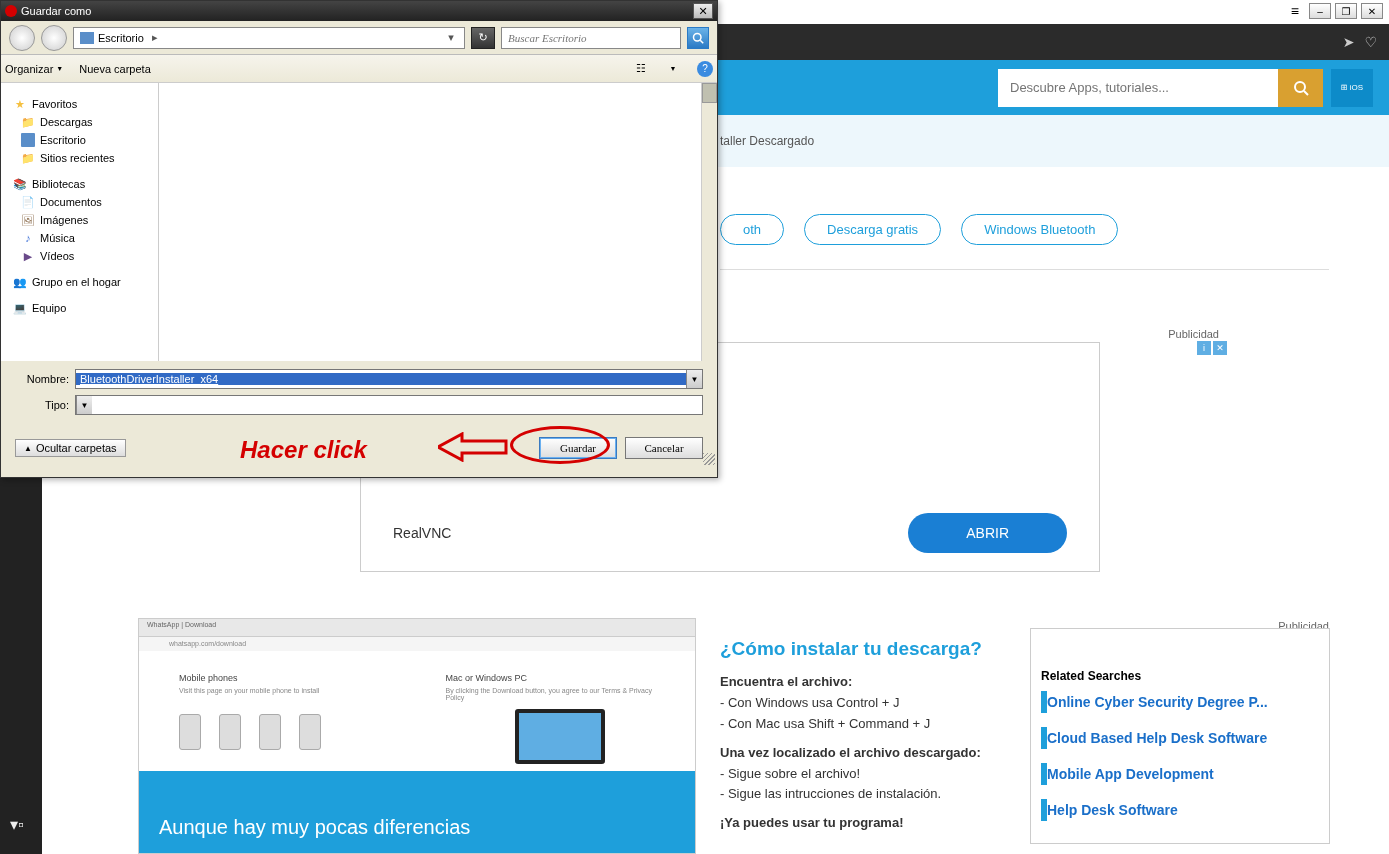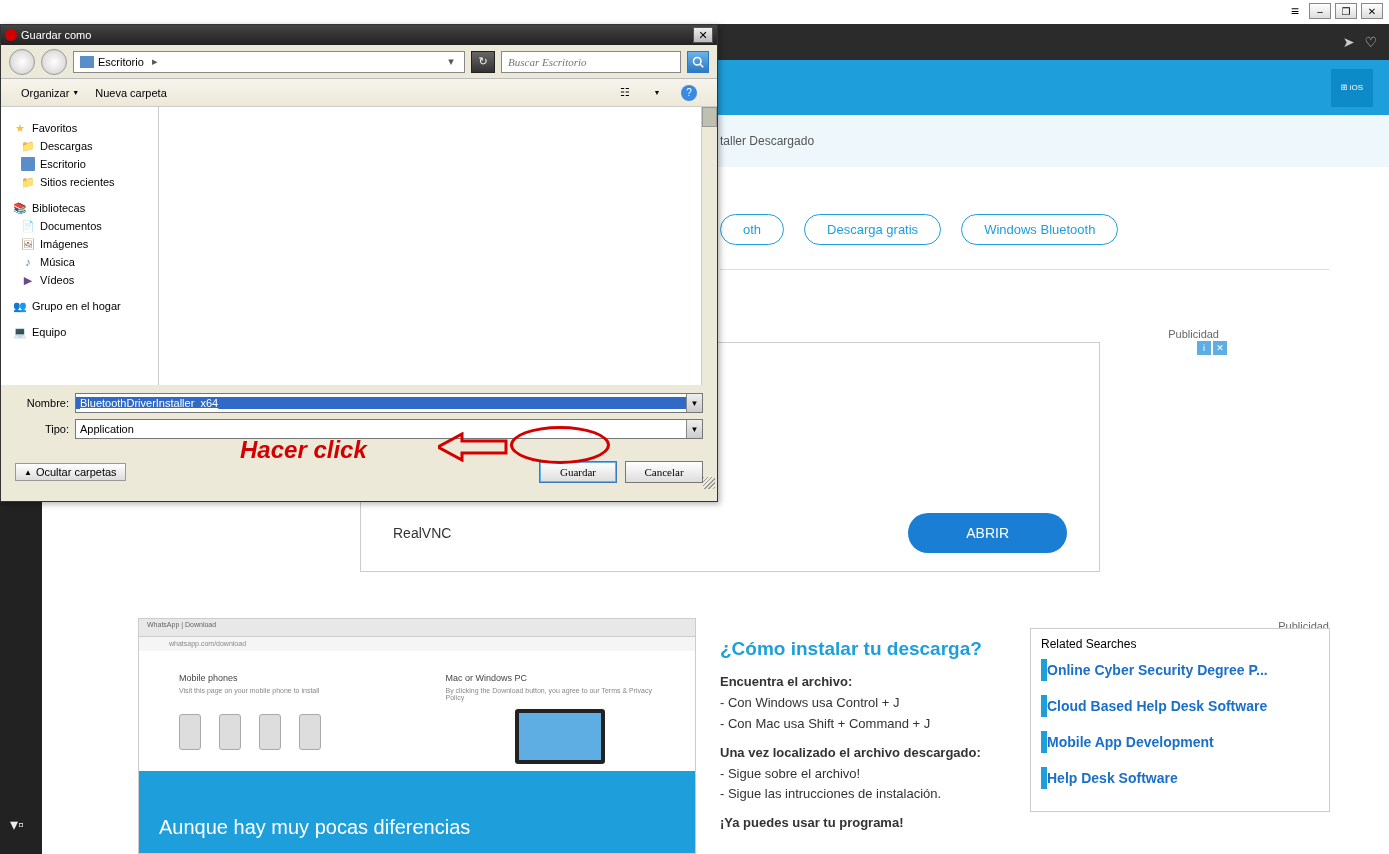--- a/index.html
+++ b/index.html
@@ -62,43 +62,43 @@
 .thumb-banner { position: absolute; bottom: 0; left: 0; right: 0; padding: 14px 20px; color: #fff; font-size: 20px; font-weight: 300; }
 
 
 .instr { position: absolute; top: 638px; left: 720px; width: 295px; font-size: 13px; color: #333; }
 .instr h3 { color: #1e9fdb; font-size: 19px; font-weight: 700; margin-bottom: 14px; }
 .instr strong { display: block; margin-top: 10px; margin-bottom: 4px; font-size: 13px; }
 .instr div { line-height: 1.6; }
 
 
 .related { position: absolute; top: 628px; left: 1030px; width: 300px; border: 1px solid #ccc; padding: 8px 10px; background: #fff; }
-.related h5 { font-size: 12px; font-weight: 400; margin-bottom: 8px; }
+.related h5 { font-size: 12px; font-weight: 700; margin-bottom: 8px; margin-top: 32px; }
 .rel-item { display: flex; align-items: center; margin-bottom: 14px; cursor: pointer; }
 .rel-bar { width: 6px; height: 22px; background: #1e9fdb; }
 .rel-text { color: #1a6fc9; font-size: 14px; font-weight: 700; }
 
 
-.dialog { position: absolute; top: 0; left: 0; width: 718px; height: 478px; background: #ece9d8; border: 1px solid #333; box-shadow: 2px 2px 6px rgba(0,0,0,0.3); font-family: Tahoma, sans-serif; font-size: 11px; margin-top: 24px; }
+.dialog { position: absolute; top: 0; left: 0; width: 718px; height: 478px; background: #ece9d8; border: 1px solid #333; box-shadow: 2px 2px 6px rgba(0,0,0,0.3); font-family: Tahoma, sans-serif; font-size: 11px; }
 .dlg-title { height: 20px; background: linear-gradient(#444,#222); color: #fff; display: flex; align-items: center; padding: 0 4px; font-size: 11px; }
 .dlg-title .o-icon { width: 12px; height: 12px; background: #d40000; border-radius: 50%; margin-right: 4px; }
 .dlg-title .spacer { flex: 1; }
 .dlg-title .x { width: 20px; height: 16px; background: linear-gradient(#eee,#bbb); color: #000; display: flex; align-items: center; justify-content: center; border: 1px solid #555; cursor: pointer; font-size: 11px; }
 
 .dlg-nav { height: 34px; background: #ece9d8; display: flex; align-items: center; padding: 0 8px; gap: 6px; border-bottom: 1px solid #bbb; }
 .nav-circle { width: 26px; height: 26px; border-radius: 50%; background: radial-gradient(#fff,#ccc); border: 1px solid #999; cursor: pointer; }
 .path-box { flex: 1; height: 22px; background: #fff; border: 1px solid #888; display: flex; align-items: center; padding: 0 6px; gap: 4px; }
 .path-box .desk-icon { width: 14px; height: 12px; background: #5a8ec9; }
 .path-drop { width: 14px; text-align: center; color: #555; }
 .refresh-btn { width: 24px; height: 22px; background: linear-gradient(#666,#333); border: 1px solid #222; color: #fff; display: flex; align-items: center; justify-content: center; cursor: pointer; }
 .search-fld { width: 180px; height: 22px; border: 1px solid #888; background: #fff; display: flex; align-items: center; justify-content: flex-end; }
 .search-fld input { flex: 1; border: none; padding: 0 6px; font-family: Tahoma; font-size: 11px; font-style: italic; color: #777; outline: none; }
 .search-go { width: 22px; height: 22px; background: linear-gradient(#6bb3e8,#2a7ac5); display: flex; align-items: center; justify-content: center; color: #fff; cursor: pointer; border: 1px solid #2a7ac5; }
 
-.dlg-toolbar { height: 28px; display: flex; align-items: center; padding: 0 20px; gap: 16px; border-bottom: 1px solid #ccc; background: linear-gradient(#f6f4ec,#ece9d8); }
+.dlg-toolbar { height: 28px; display: flex; align-items: center; padding: 0 4px; gap: 16px; border-bottom: 1px solid #ccc; background: linear-gradient(#f6f4ec,#ece9d8); }
 .dlg-toolbar .tool-item { cursor: pointer; display: flex; align-items: center; gap: 3px; }
 .dlg-toolbar .spacer { flex: 1; }
 .dlg-toolbar .view-icon { width: 16px; height: 16px; cursor: pointer; display: flex; align-items: center; justify-content: center; }
 .help-icon { width: 16px; height: 16px; border-radius: 50%; background: #3a8be0; color: #fff; display: flex; align-items: center; justify-content: center; font-size: 10px; cursor: pointer; }
 
 .dlg-body { display: flex; height: 278px; background: #fff; }
 .tree { width: 158px; border-right: 1px solid #ccc; overflow-y: auto; padding: 4px 2px; position: relative; }
 .tree::-webkit-scrollbar { width: 16px; }
 .tree::-webkit-scrollbar-track { background: #ece9d8; }
 .tree::-webkit-scrollbar-thumb { background: #c0c0b0; border: 1px solid #999; }
@@ -154,20 +154,29 @@
   <span class="ctl">❐</span>
   <span class="ctl">✕</span>
 </div>
 
 <div class="tab-bar">
   <span class="icn">➤</span>
   <span class="icn">♡</span>
 </div>
 
 <div class="blue-header">
+  <div class="search-box">
+    <input placeholder="Descubre Apps, tutoriales..." style="">
+    <button class="search-btn">
+      <svg width="16" height="16" viewBox="0 0 16 16">
+          <circle cx="7" cy="7" r="5" stroke="#fff" stroke-width="2" fill="none"></circle>
+          <line x1="11" y1="11" x2="15" y2="15" stroke="#fff" stroke-width="2"></line>
+        </svg>
+    </button>
+  </div>
   <div class="os-box">⊞  iOS</div>
 </div>
 
 <div class="crumb-bar">
   <span>taller Descargado</span>
 </div>
 
 <div class="pills-row">
   <span class="pill">oth</span>
   <span class="pill">Descarga gratis</span>
@@ -346,21 +355,20 @@
     <div class="fld-row">
       <label>Nombre:</label>
       <div class="combo">
         <span class="val selected">BluetoothDriverInstaller_x64</span>
         <span class="dd">▼</span>
       </div>
     </div>
     <div class="fld-row">
       <label>Tipo:</label>
       <div class="combo">
-        <span class="val">Application</span>
         <span class="dd">▼</span>
       </div>
     </div>
   </div>
 
   <div class="dlg-footer">
     <span class="hide-folders">
         <span class="tri">▲</span>
         <span>Ocultar carpetas</span>
       </span>

